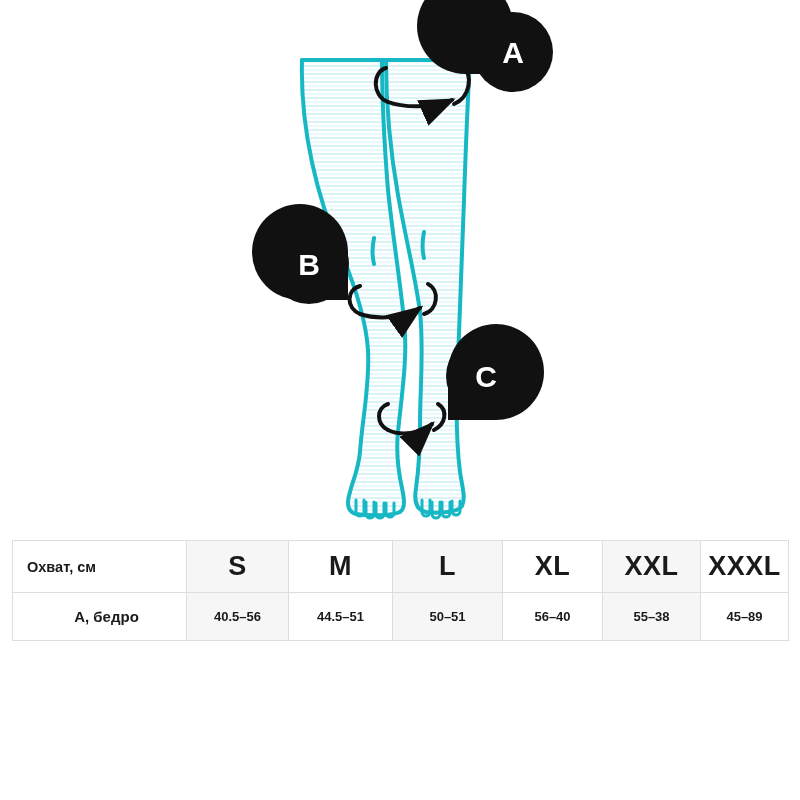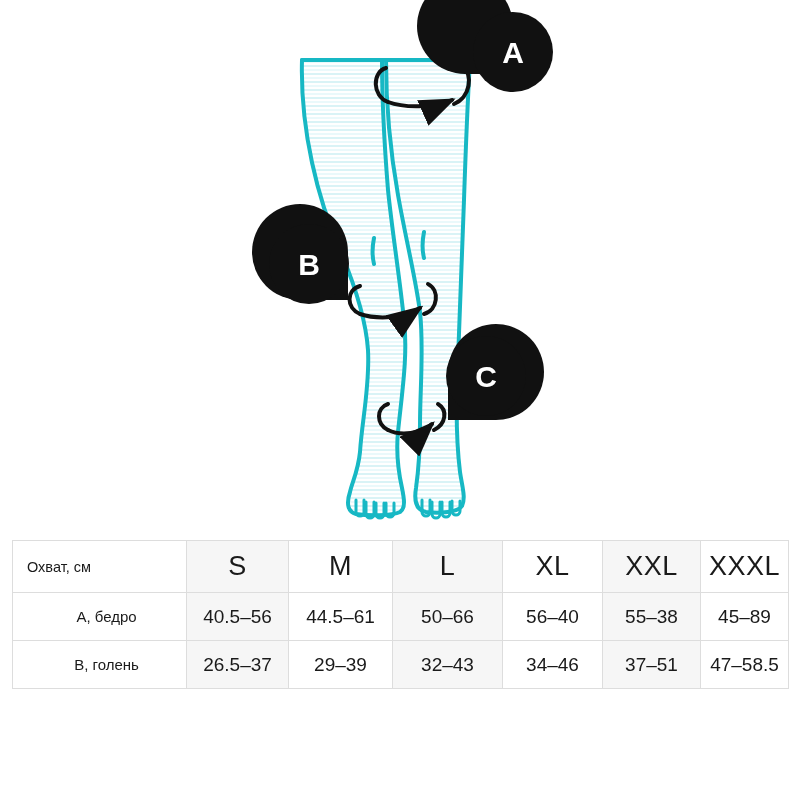--- a/index.html
+++ b/index.html
@@ -44,21 +44,21 @@
     top: 540px;
     width: 776px;
     border-collapse: collapse;
     table-layout: fixed;
   }
   #size-table td, #size-table th {
     border: 1px solid #dddddd;
     text-align: center;
     vertical-align: middle;
     padding: 0;
-    font-weight: normal;
+    font-weight: bold;
     color: #1a1a1a;
     margin-left: 40px;
   }
   #size-table tr { height: 48px; }
   #size-table tr.header-row { height: 52px; }
 
   .row-label {
     text-align: center;
     padding-left: 14px !important;
     font-size: 15px;
@@ -73,21 +73,21 @@
     font-size: 14.5px;
     font-weight: bold;
   }
   .hdr-size {
     font-size: 27px;
     font-weight: bold;
     letter-spacing: 0.5px;
   }
   .shaded { background: #f6f6f6; }
   .plain { background: #ffffff; }
-  .cell-val { font-size: 19px; }
+  .cell-val { font-size: 13px; }
 
   
   col.c-label { width: 174px; }
   col.c-s  { width: 102px; }
   col.c-m  { width: 104px; }
   col.c-l  { width: 110px; }
   col.c-xl { width: 100px; }
   col.c-xxl { width: 98px; }
   col.c-xxxl { width: 88px; }
 </style>
@@ -214,31 +214,22 @@
         <th class="hdr-size shaded">L</th>
         <th class="hdr-size plain">XL</th>
         <th class="hdr-size shaded">XXL</th>
         <th class="hdr-size plain">XXXL</th>
       </tr>
     </thead>
     <tbody>
       <tr>
         <td class="row-label">A, бедро</td>
         <td class="cell-val shaded">40.5–56</td>
-        <td class="cell-val plain">44.5–61</td>
-        <td class="cell-val shaded">50–66</td>
+        <td class="cell-val plain">44.5–51</td>
+        <td class="cell-val shaded">50–51</td>
         <td class="cell-val plain">56–40</td>
         <td class="cell-val shaded">55–38</td>
         <td class="cell-val plain">45–89</td>
       </tr>
-      <tr>
-        <td class="row-label">B, голень</td>
-        <td class="cell-val shaded">26.5–37</td>
-        <td class="cell-val plain">29–39</td>
-        <td class="cell-val shaded">32–43</td>
-        <td class="cell-val plain">34–46</td>
-        <td class="cell-val shaded">37–51</td>
-        <td class="cell-val plain">47–58.5</td>
-      </tr>
     </tbody>
   </table>
 
 </div>
 
 </body></html>

